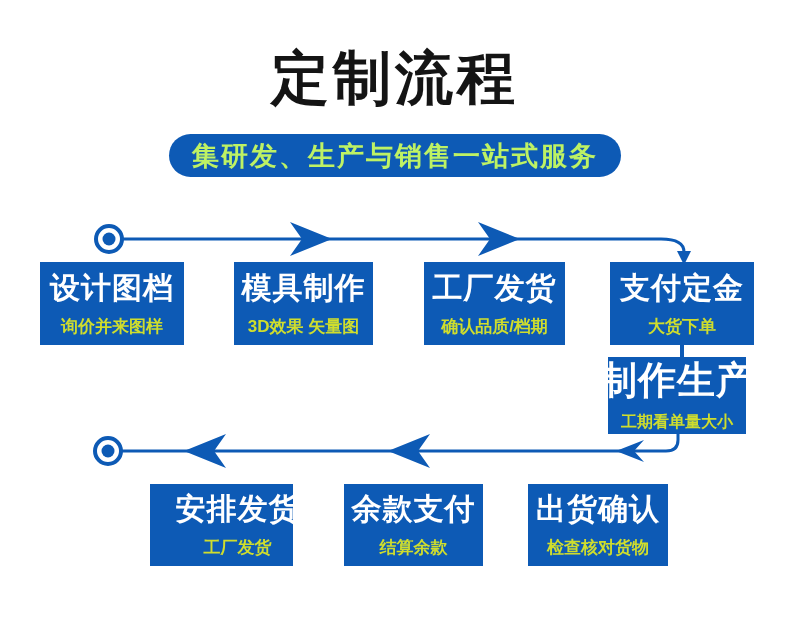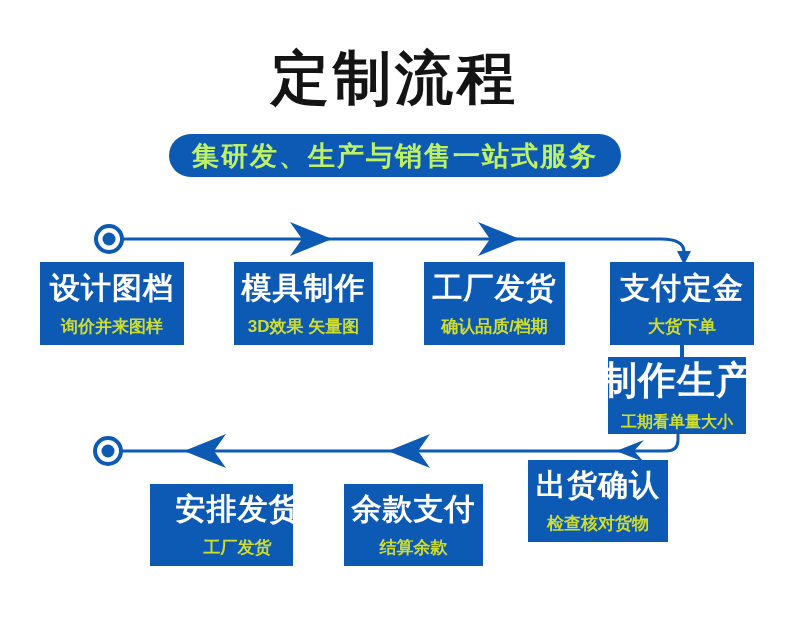--- a/index.html
+++ b/index.html
@@ -38,21 +38,21 @@
   .step .s{color:var(--accent);font-size:17px;font-weight:bold;line-height:1;white-space:nowrap;}
   .b1{left:40px;top:262px;width:144px;height:83px;}
   .b2{left:234px;top:262px;width:139px;height:83px;}
   .b3{left:424px;top:262px;width:141px;height:83px;}
   .b4{left:610px;top:262px;width:144px;height:83px;}
   .b5{left:608px;top:357px;width:138px;height:77px;}
   .b5 .t{font-size:38px;}
   .b5 .s{font-size:16px;}
   .b6{left:150px;top:484px;width:143px;height:82px;padding-left:32px;}
   .b7{left:344px;top:484px;width:139px;height:82px;}
-  .b8{left:528px;top:460px;width:140px;height:82px;}
+  .b8{left:528px;top:484px;width:140px;height:82px;}
 </style>
 </head>
 <body>
 
 <div class="stage">
 
   <h1 class="page-title">定制流程</h1>
 
   <div class="pill">
     <span>集研发、生产与销售一站式服务</span>

